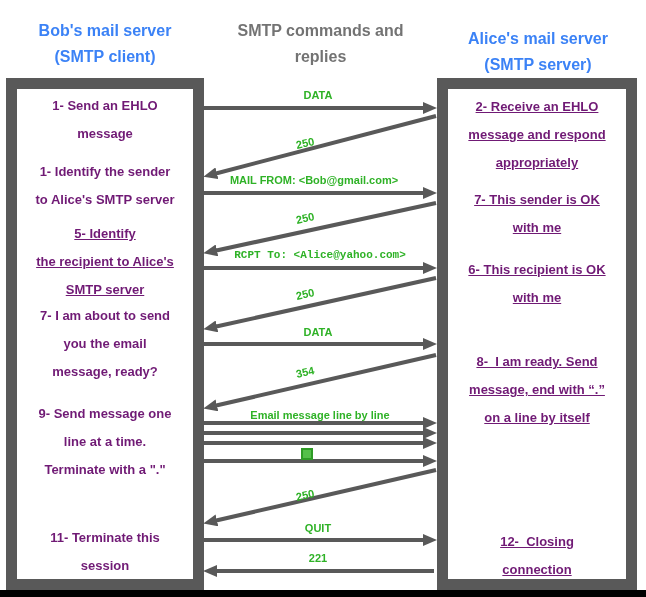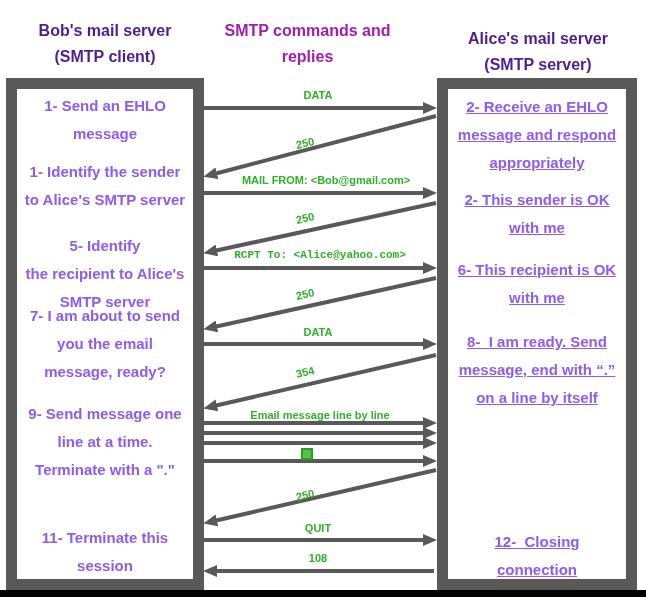--- a/index.html
+++ b/index.html
@@ -3,43 +3,43 @@
 <meta charset="utf-8">
 <style>
   html,body{margin:0;padding:0;background:#ffffff;}
   #diagram{
     position:relative;width:646px;height:597px;overflow:hidden;background:#ffffff;
     font-family:"Liberation Sans",sans-serif;font-weight:bold;
   }
   
   .col-header{
     position:absolute;top:18px;text-align:center;white-space:pre-wrap;
-    font-size:16px;line-height:26px;color:#4c1d95;
+    font-size:16px;line-height:26px;color:#3b82f6;
   }
   #hdr-client{left:4px;width:202px;}
-  #hdr-middle{left:191px;width:233px;color:#a21caf;}
+  #hdr-middle{left:204px;width:233px;color:#737373;}
   #hdr-server{left:437px;width:202px;margin-top:8px;}
   
   .host-box{
     position:absolute;top:78px;height:512px;background:#ffffff;
     border:11px solid #595959;box-sizing:border-box;
   }
   #client-box{left:6px;width:198px;}
   #server-box{left:437px;width:200px;}
   
   .step{
     position:absolute;text-align:center;white-space:pre-wrap;
-    color:#8b5cf6;font-size:15px;line-height:28px;
+    color:#701a75;font-size:13px;line-height:28px;
   }
   .client-step{left:10px;width:190px;}
   .server-step{left:441px;width:192px;text-decoration:underline;}
-  #step-1{top:92px;}  #step-3{top:158px;} #step-5{top:232px;}
+  #step-1{top:92px;}  #step-3{top:158px;} #step-5{top:220px;text-decoration:underline;}
   #step-7{top:302px;} #step-9{top:400px;} #step-11{top:524px;}
   #step-2{top:93px;}  #step-4{top:186px;} #step-6{top:256px;}
-  #step-8{top:328px;} #step-10{top:425px;}#step-12{top:528px;}
+  #step-8{top:348px;} #step-10{top:425px;}#step-12{top:528px;}
   
   .msg-label{
     position:absolute;color:#2fb227;font-size:11px;line-height:12px;
     transform:translateX(-50%);white-space:nowrap;
   }
   .msg-label.tilt{transform:translateX(-50%) rotate(-13deg);}
   
   #arrows{position:absolute;left:0;top:0;width:646px;height:597px;}
   
   #dot-marker{
@@ -76,21 +76,21 @@
 message, ready?</div>
   <div class="step client-step" id="step-9">9- Send message one
 line at a time.
 Terminate with a "."</div>
   <div class="step client-step" id="step-11">11- Terminate this
 session</div>
 
   <div class="step server-step" id="step-2">2- Receive an EHLO
 message and respond
 appropriately</div>
-  <div class="step server-step" id="step-4">2- This sender is OK
+  <div class="step server-step" id="step-4">7- This sender is OK
 with me</div>
   <div class="step server-step" id="step-6">6- This recipient is OK
 with me</div>
   <div class="step server-step" id="step-8">8-  I am ready. Send
 message, end with “.”
 on a line by itself</div>
   <div class="step server-step" id="step-12">12-  Closing
 connection</div>
 
   <svg id="arrows" viewBox="0 0 646 597" xmlns="http://www.w3.org/2000/svg">
@@ -113,28 +113,28 @@
       <line x1="204" y1="443" x2="426" y2="443" marker-end="url(#ah)"></line>
       <line x1="204" y1="461" x2="426" y2="461" marker-end="url(#ah)"></line>
       <line x1="436" y1="470" x2="214" y2="521" marker-end="url(#ah)"></line>
       <line x1="204" y1="540" x2="426" y2="540" marker-end="url(#ah)"></line>
       <line x1="434" y1="571" x2="214" y2="571" marker-end="url(#ah)"></line>
     </g>
   </svg>
 
   <span class="msg-label" style="left:318px;top:89px;">DATA</span>
   <span class="msg-label tilt" style="left:305px;top:137px;">250</span>
-  <span class="msg-label" style="left:326px;top:174px;">MAIL FROM: &lt;Bob@gmail.com&gt;</span>
+  <span class="msg-label" style="left:314px;top:174px;">MAIL FROM: &lt;Bob@gmail.com&gt;</span>
   <span class="msg-label tilt" style="left:305px;top:212px;">250</span>
   <span class="msg-label" style="left:320px;top:249px;font-family:Liberation Mono, monospace;">RCPT To: &lt;Alice@yahoo.com&gt;</span>
   <span class="msg-label tilt" style="left:305px;top:288px;">250</span>
   <span class="msg-label" style="left:318px;top:326px;">DATA</span>
   <span class="msg-label tilt" style="left:305px;top:366px;">354</span>
   <span class="msg-label" style="left:320px;top:409px;">Email message line by line</span>
   <span class="msg-label tilt" style="left:305px;top:489px;">250</span>
   <span class="msg-label" style="left:318px;top:522px;">QUIT</span>
-  <span class="msg-label" style="left:318px;top:552px;">108</span>
+  <span class="msg-label" style="left:318px;top:552px;">221</span>
 
   <div id="dot-marker"></div>
 
   <div id="bottom-bar"></div>
 
 </div>
 
 </body></html>

